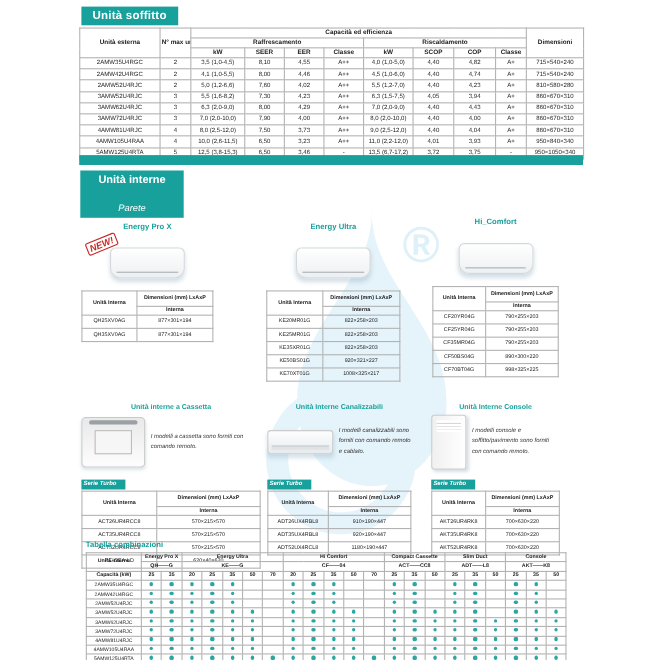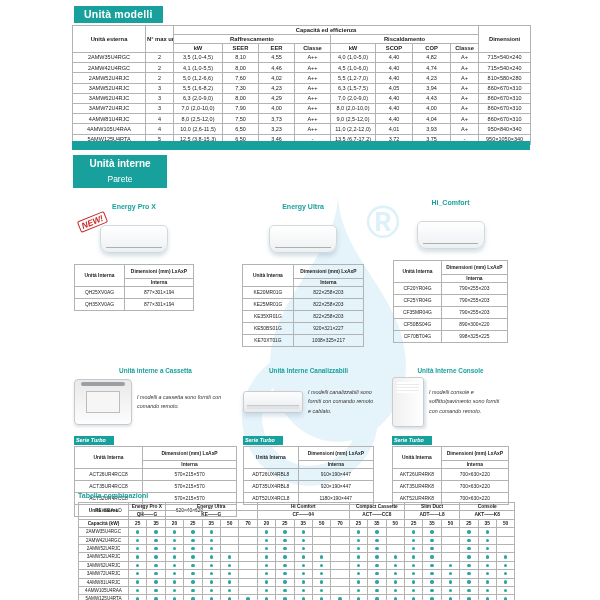--- a/index.html
+++ b/index.html
@@ -8,21 +8,21 @@
   .abs{position:absolute;}
 
   
   #watermark{position:absolute;left:238px;top:186px;width:205px;height:315px;opacity:.5;pointer-events:none;}
 
   
   .badge1{left:74px;top:6px;background:#18a19c;color:#fff;font-weight:bold;font-size:10.5px;
           padding:2px 10px 3px;letter-spacing:.2px;}
   .badge2{left:73px;top:155px;width:94px;background:#18a19c;color:#fff;text-align:center;padding:3px 0 4px;}
   .b2a{font-weight:bold;font-size:10px;}
-  .b2b{font-size:8.5px;margin-top:5px;}
+  .b2b{font-style:italic;font-size:8.5px;margin-top:15px;}
   .teal-bar{left:72px;top:141px;width:458px;height:9px;background:#18a19c;}
 
   
   table.tbl{border-collapse:collapse;table-layout:fixed;background:transparent;}
   table.tbl td{border:1px solid #b3b3b3;text-align:center;padding:0 1px;white-space:nowrap;
                overflow:hidden;line-height:1.15;vertical-align:middle;}
   td.hb{font-weight:bold;}
   td.hw{white-space:normal;line-height:1.25;}
   td.ml{text-align:left;padding-left:2px;}
 
@@ -86,21 +86,21 @@
 
 <div id="page">
 
   <svg id="watermark" viewBox="0 0 205 315" xmlns="http://www.w3.org/2000/svg">
     <path d="M100 2 C 103 70, 32 108, 32 180 A 68 76 0 0 0 168 180 C 168 108, 97 70, 100 2 Z" fill="#cde9f6"></path>
     <path d="M 130 230 A 58 58 0 1 1 60 175" fill="none" stroke="#cde9f6" stroke-width="20"></path>
     <text id="wm-reg" x="128" y="52" font-size="46" font-weight="bold" fill="#bfe2f3" font-family="Liberation Sans, sans-serif">®</text>
   </svg>
 
   <div class="badge1 abs">
-    <span>Unità modelli</span>
+    <span>Unità soffitto</span>
   </div>
   <div id="outdoor-wrap" class="abs">
       <table class="tbl outdoor">
         <colgroup>
           <col style="width:73px">
           <col style="width:28px">
           <col style="width:49px">
           <col style="width:36px">
           <col style="width:36px">
           <col style="width:36px">

